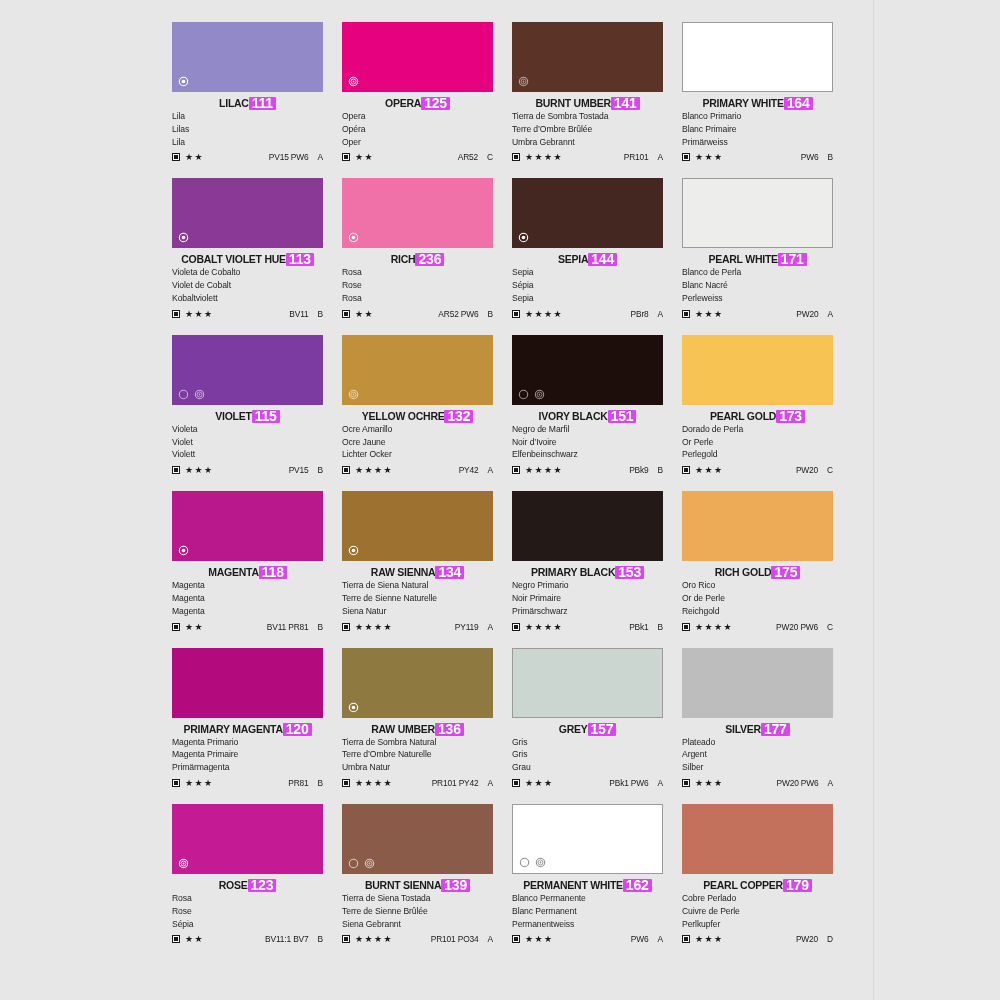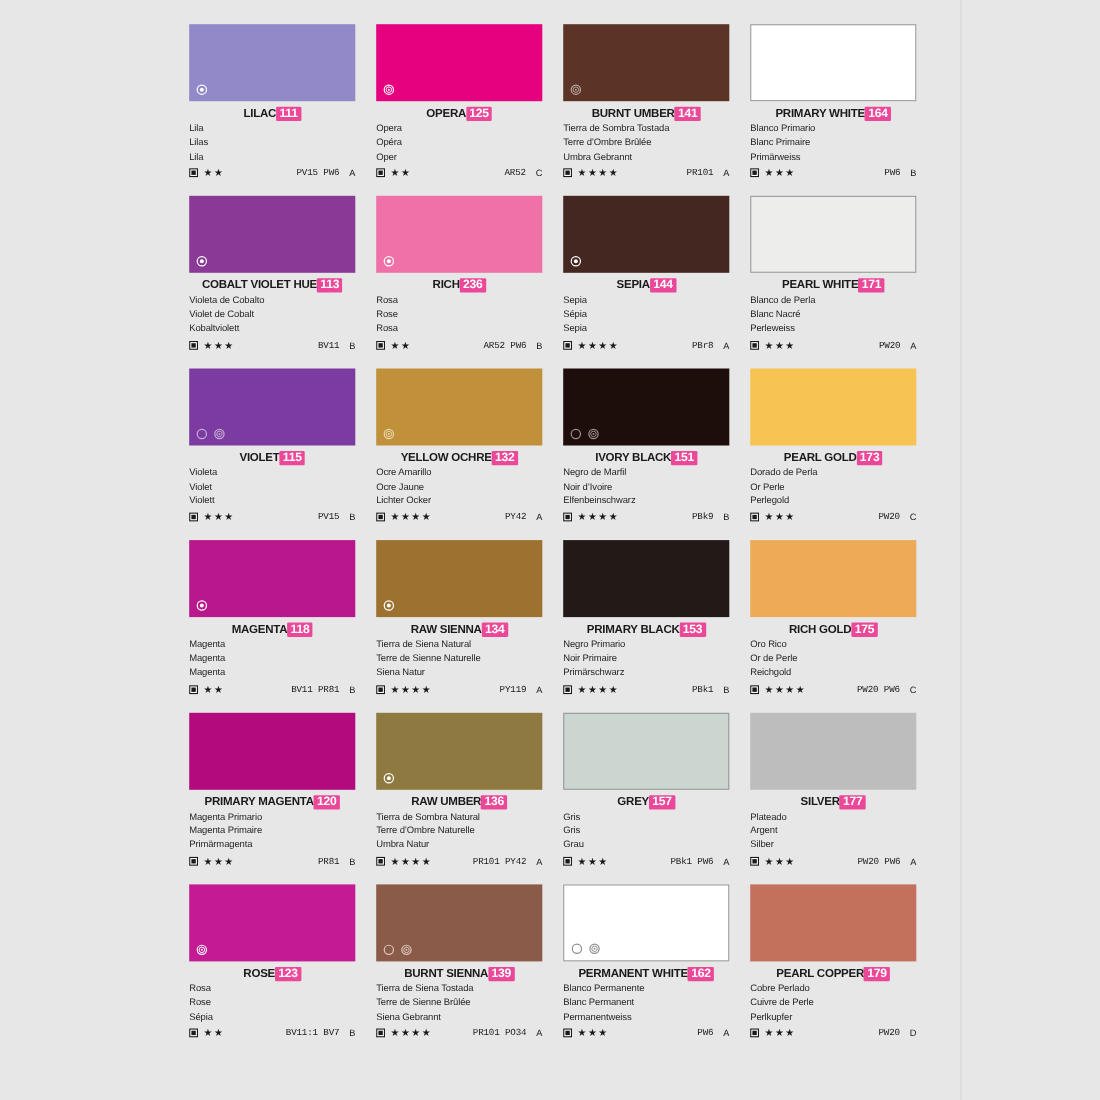--- a/index.html
+++ b/index.html
@@ -51,23 +51,23 @@
   }
   .pname {
     font-size:10.5px;
     font-weight:bold;
     letter-spacing:-0.25px;
     color:#1a1a1a;
     white-space:nowrap;
     line-height:13px;
   }
   .pnum {
-    background:#ec4899;
+    background:#d946ef;
     color:#ffffff;
-    font-size:11px;
+    font-size:14px;
     font-weight:bold;
     letter-spacing:-0.2px;
     padding:1px 3px 1px 3px;
     line-height:11px;
     border-radius:1px;
   }
   .alt {
     font-size:8.6px;
     color:#1f1f1f;
     line-height:12.8px;
@@ -97,21 +97,20 @@
     margin-left:5px;
     font-size:9px;
     letter-spacing:1.4px;
     color:#1a1a1a;
     line-height:10px;
     white-space:nowrap;
   }
   .pig {
     margin-left:auto;
     white-space:nowrap;
-    font-family:Liberation Mono, monospace;
   }
   .series {
     margin-left:9px;
     white-space:nowrap;
   }
 </style>
 </head>
 <body>
 
 <div id="page">

